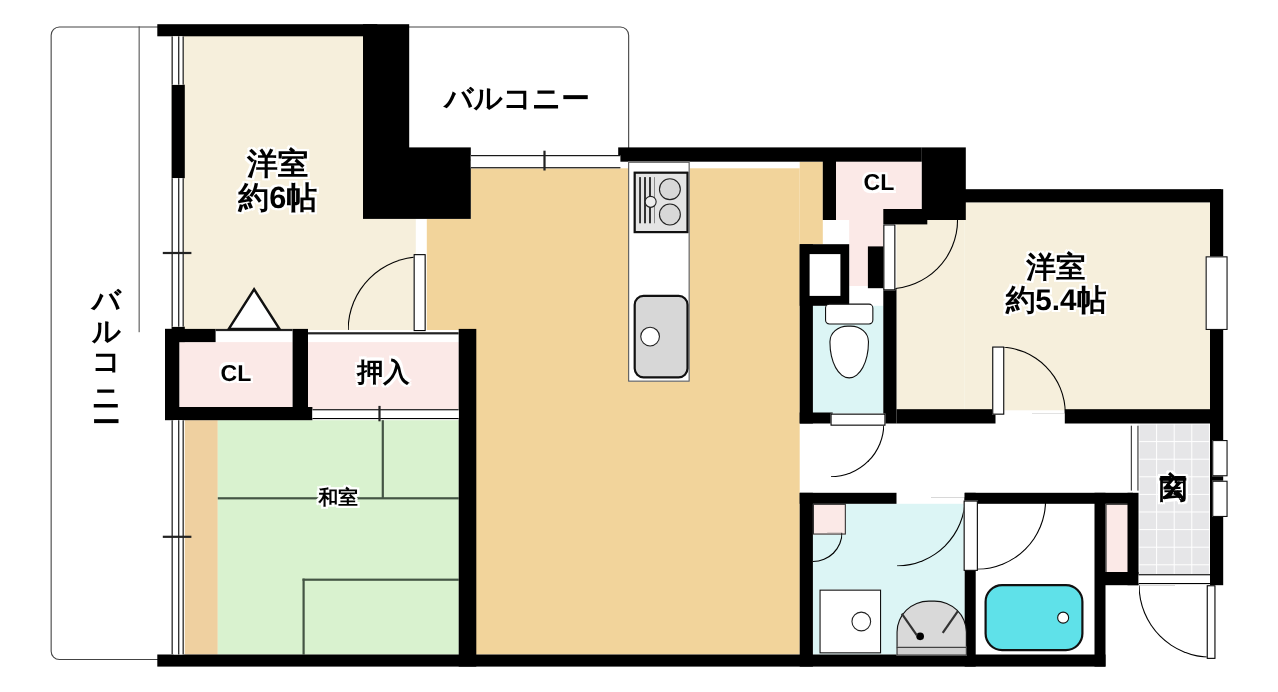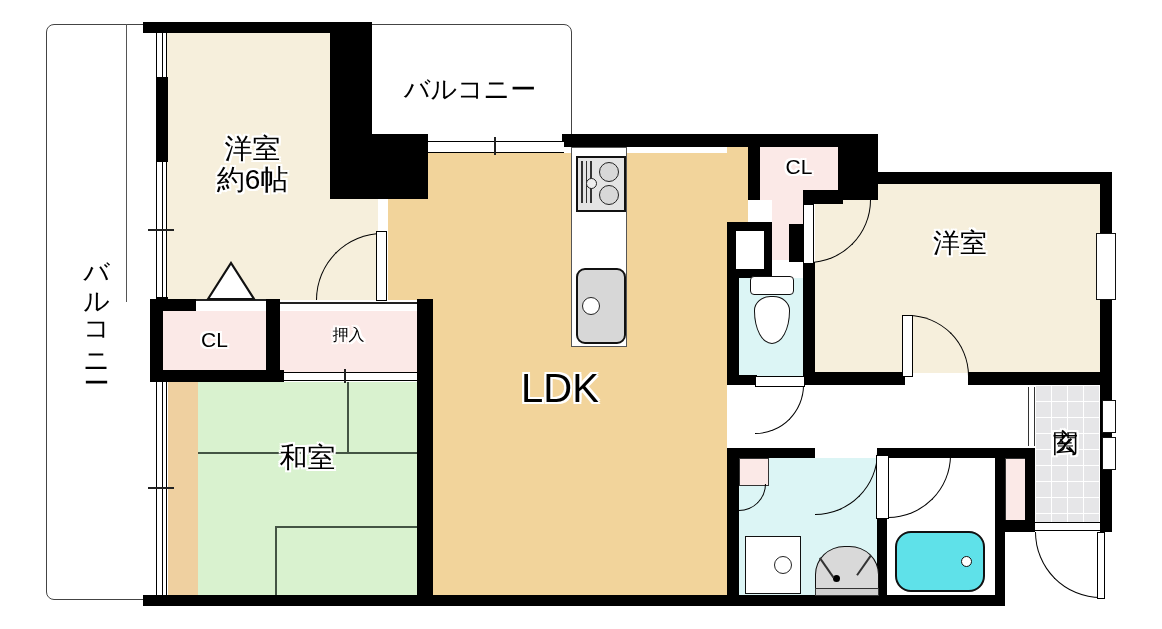--- a/index.html
+++ b/index.html
@@ -3,21 +3,21 @@
 <meta charset="utf-8">
 <style>
   html,body{margin:0;padding:0;background:#fff;}
   #stage{position:relative;width:1162px;height:629px;background:#fff;overflow:hidden;
          font-family:"Liberation Sans","DejaVu Sans",sans-serif;}
   .abs{position:absolute;}
   .wall{position:absolute;background:#000;}
   .room{position:absolute;}
   .balc{position:absolute;background:#fff;border:1.6px solid #444;}
   .thinline{position:absolute;background:#222;}
-  .lbl{position:absolute;font-weight:normal;color:#000;text-align:center;line-height:1.12;
+  .lbl{position:absolute;font-weight:bold;color:#000;text-align:center;line-height:1.12;
        text-shadow:-2px 0 #fff,2px 0 #fff,0 -2px #fff,0 2px #fff,
                    -2px -2px #fff,2px -2px #fff,-2px 2px #fff,2px 2px #fff;}
   .vtext{writing-mode:vertical-rl;text-orientation:upright;letter-spacing:2px;}
   .arc{position:absolute;}
   .arc.tl{border-top:1.6px solid #000;border-left:1.6px solid #000;border-top-left-radius:100% 100%;}
   .arc.br{border-bottom:1.6px solid #000;border-right:1.6px solid #000;border-bottom-right-radius:100% 100%;}
   .arc.tr{border-top:1.6px solid #000;border-right:1.6px solid #000;border-top-right-radius:100% 100%;}
   .arc.bl{border-bottom:1.6px solid #000;border-left:1.6px solid #000;border-bottom-left-radius:100% 100%;}
   .leaf{position:absolute;background:#fff;border:1.3px solid #000;}
   .winV{position:absolute;background:#fff;border-left:1.5px solid #000;border-right:1.5px solid #000;}
@@ -188,31 +188,31 @@
 
   <div class="lbl vtext" style="left:82px;top:243px;font-size:26px;">バルコニー</div>
   <div class="lbl" style="left:380px;top:75px;width:180px;font-size:26px;">バルコニー</div>
 
   <div class="lbl" style="left:165px;top:133px;width:175px;font-size:28px;">
     <div>洋室</div>
     <div>約6帖</div>
   </div>
 
   <div class="lbl" style="left:163px;top:328px;width:103px;font-size:21px;">CL</div>
-  <div class="lbl" style="left:280px;top:326px;width:137px;font-size:16px;">押入</div>
-
-  <div class="lbl" style="left:210px;top:442px;width:195px;font-size:28px;">
+  <div class="lbl" style="left:280px;top:326px;width:137px;font-size:24px;">押入</div>
+
+  <div class="lbl" style="left:210px;top:442px;width:195px;font-size:18px;">
     <div>和室</div>
   </div>
 
   <div class="lbl" style="left:430px;top:366px;width:260px;">
-    <div style="font-size:40px;">LDK</div>
   </div>
 
   <div class="lbl" style="left:760px;top:155px;width:78px;font-size:21px;">CL</div>
 
   <div class="lbl" style="left:820px;top:228px;width:280px;font-size:27px;">
     <div>洋室</div>
+    <div>約5.4帖</div>
   </div>
 
   <div class="lbl vtext" style="left:1052px;top:408px;font-size:25px;letter-spacing:4px;">玄関</div>
 
 </div>
 
 </body></html>

